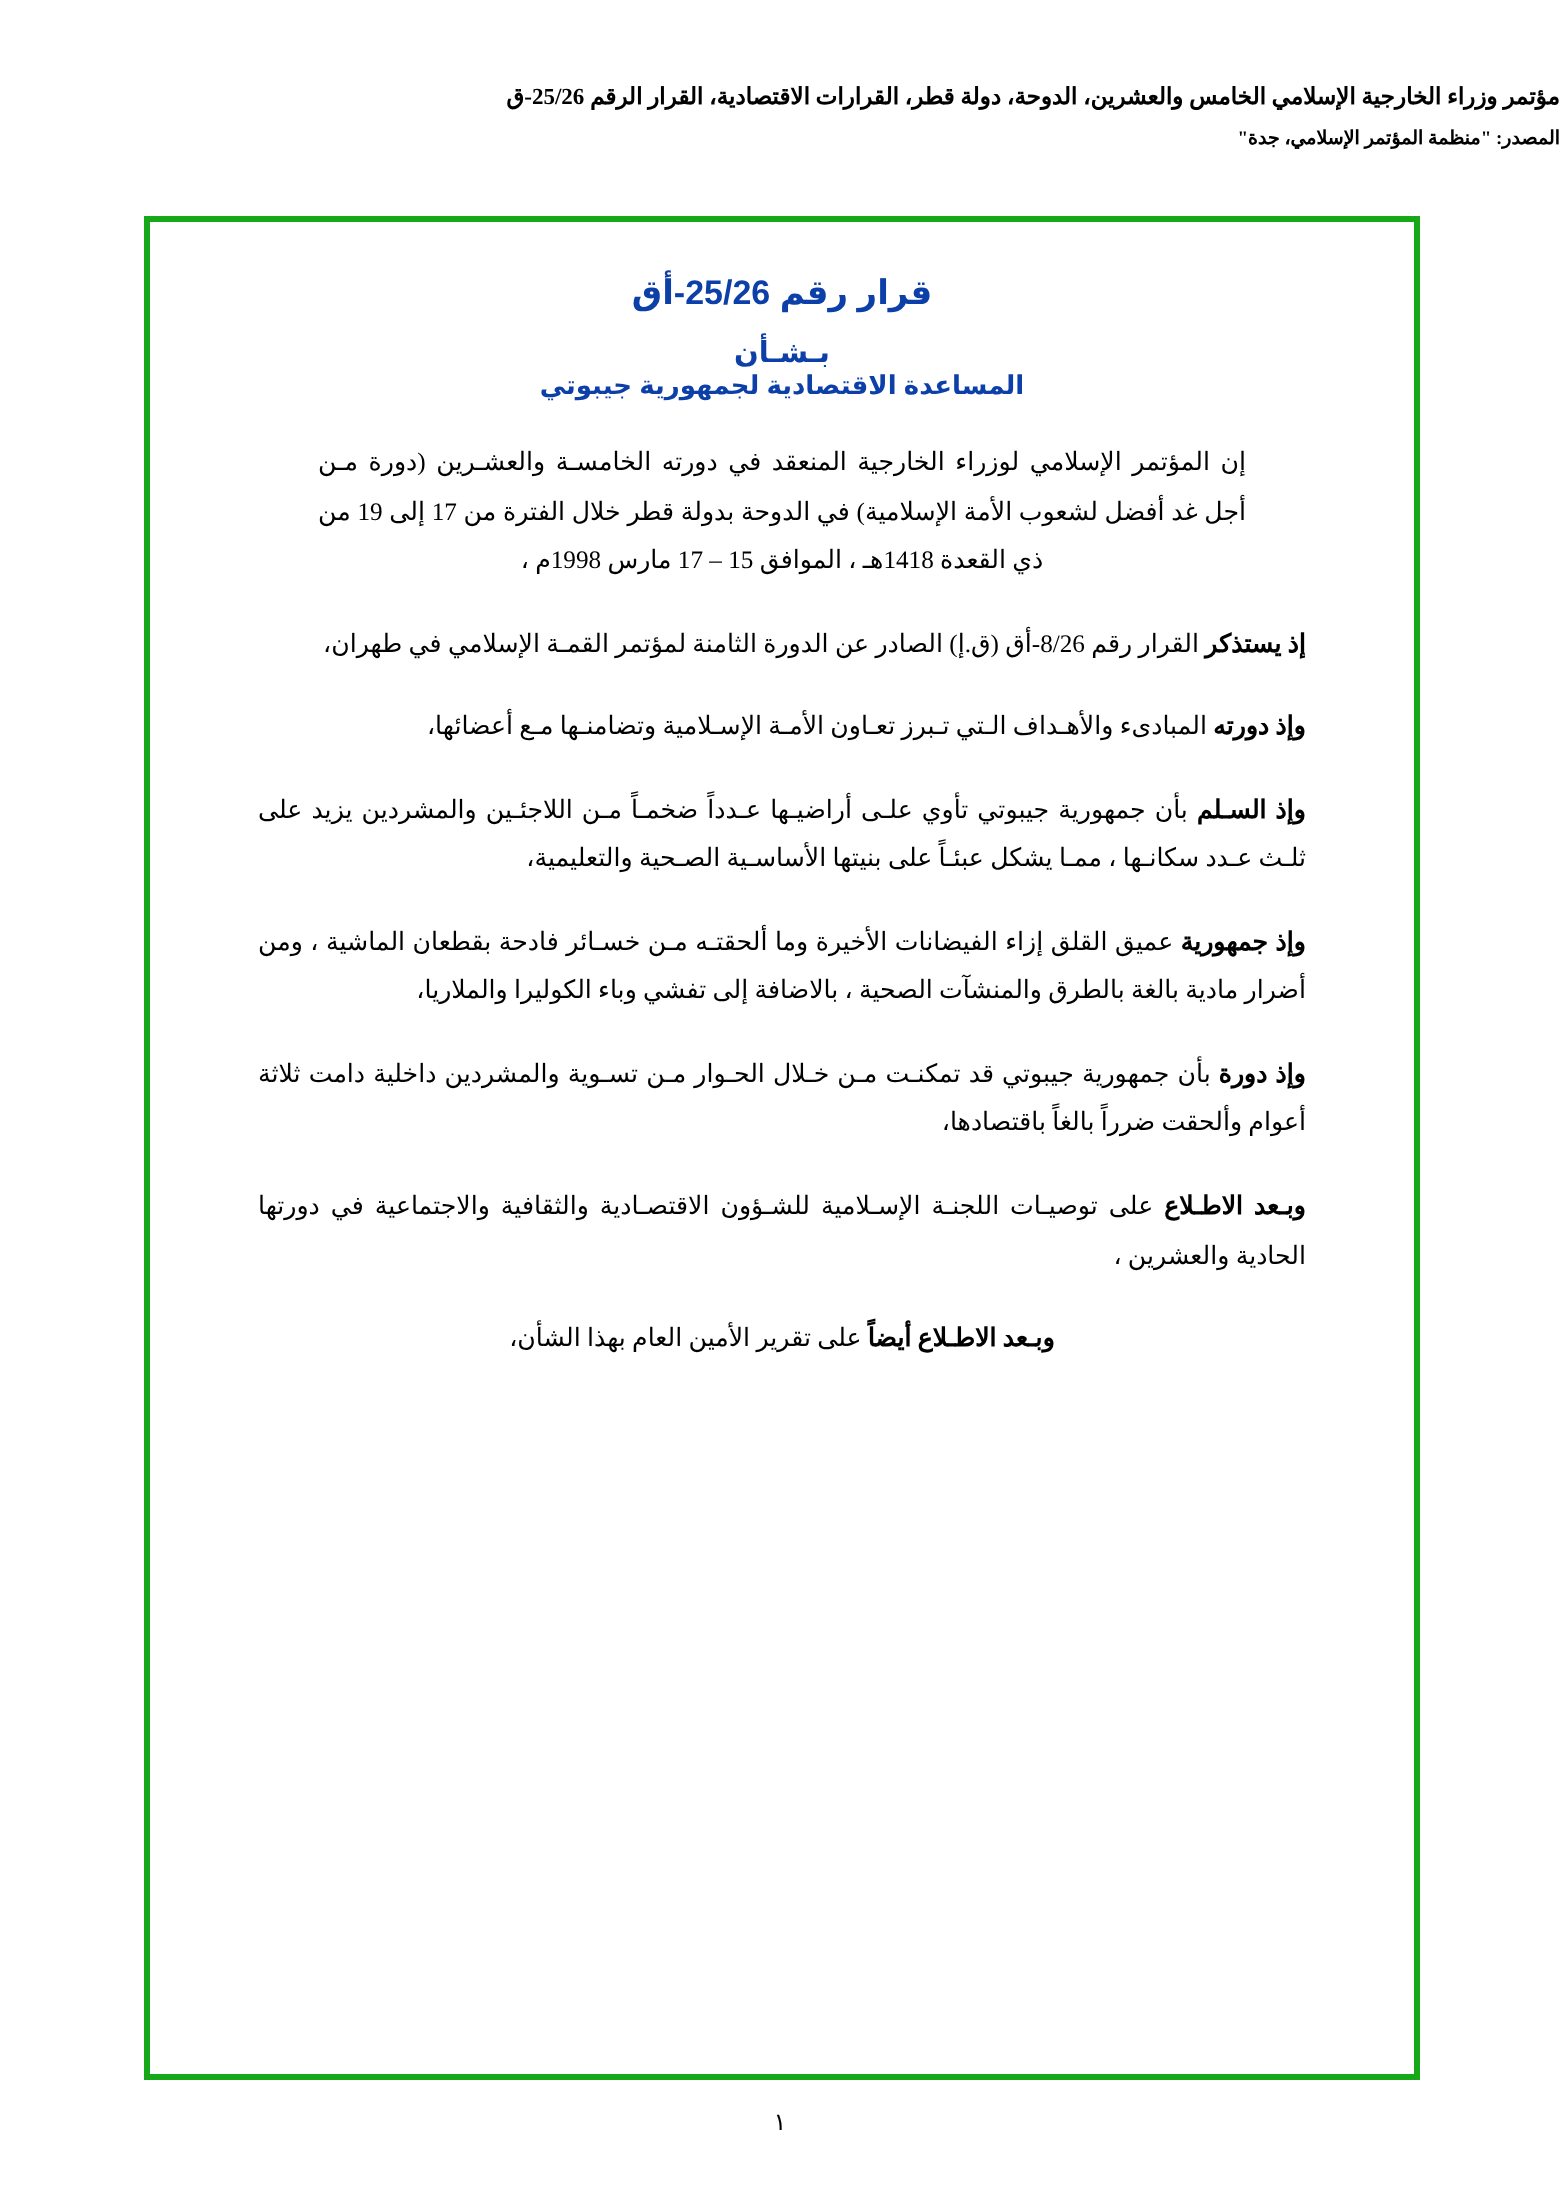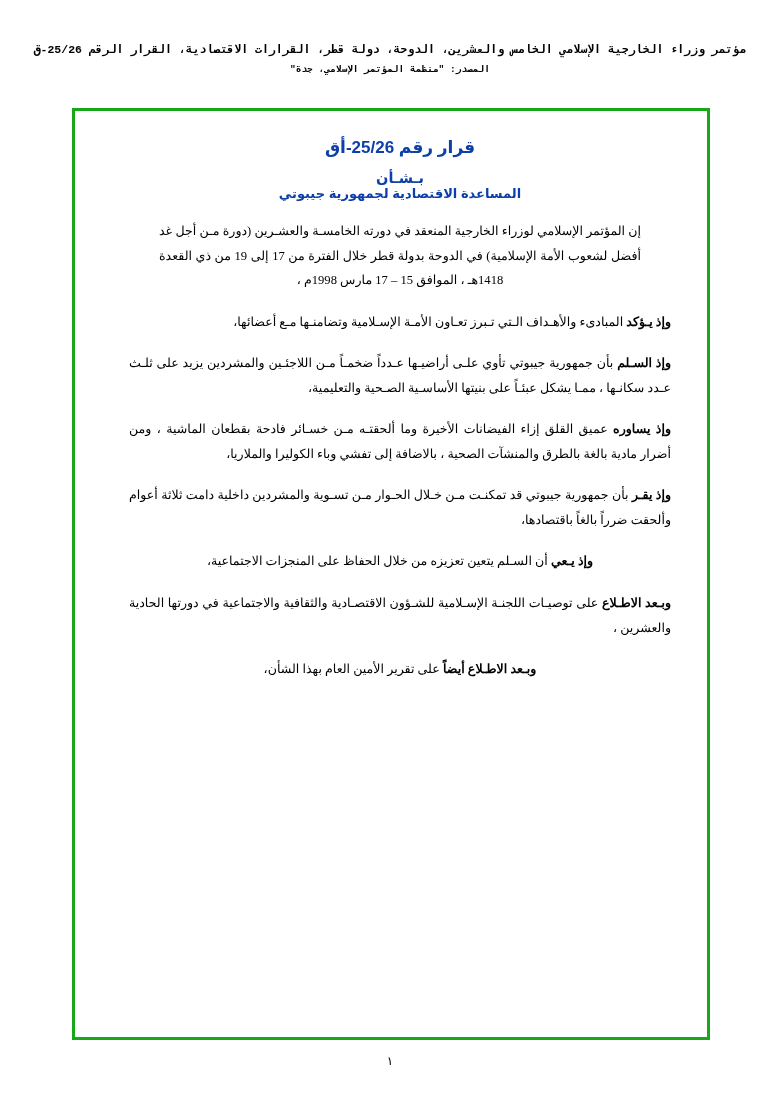--- a/index.html
+++ b/index.html
@@ -15,23 +15,22 @@
     color: #000000;
     overflow: hidden;
   }
   .page {
     width: 780px;
     height: 1094px;
     position: relative;
     box-sizing: border-box;
   }
   .header {
-    text-align: center;
     padding-top: 40px;
-    font-family: Liberation Mono, monospace;
+    font-family: Liberation Serif, serif;
     font-weight: bold;
     font-size: 11.5px;
     line-height: 1.7;
     color: #000;
     direction: rtl;
   }
   .header .line2 {
     font-size: 9.5px;
     font-weight: bold;
     margin-top: 2px;
@@ -40,21 +39,21 @@
     position: absolute;
     top: 108px;
     left: 72px;
     width: 638px;
     height: 932px;
     border: 3px solid #17a81a;
     box-sizing: border-box;
     background: #fff;
   }
   .inner {
-    padding: 26px 36px 0 54px;
+    padding: 26px 54px 0 54px;
     direction: rtl;
   }
   .title-block {
     text-align: center;
     color: #0d3fa8;
     font-family: "Liberation Sans", "DejaVu Sans", sans-serif;
     font-weight: bold;
   }
   .title-main {
     font-size: 17px;
@@ -124,45 +123,45 @@
         <div class="title-sub">بـشـأن</div>
         <div class="title-topic">المساعدة الاقتصادية لجمهورية جيبوتي</div>
       </div>
 
       <div class="body-block">
 
         <p class="para preamble">
           <span>إن المؤتمر الإسلامي لوزراء الخارجية المنعقد في دورته الخامسـة والعشـرين (دورة مـن أجل غد أفضل لشعوب الأمة الإسلامية) في الدوحة بدولة قطر خلال الفترة من 17 إلى 19 من ذي القعدة 1418هـ ، الموافق 15 – 17 مارس 1998م ،</span>
         </p>
 
+        <p class="para indented">
+          <span class="lead">إذ يستذكر</span>
+          <span>القرار رقم 8/26-أق (ق.إ) الصادر عن الدورة الثامنة لمؤتمر القمـة الإسلامي في طهران،</span>
+        </p>
 
         <p class="para indented">
-          <span class="lead">وإذ يـؤكد</span>
+          <span class="lead">وإذ دورته</span>
           <span>المبادىء والأهـداف الـتي تـبرز تعـاون الأمـة الإسـلامية وتضامنـها مـع أعضائها،</span>
         </p>
 
         <p class="para indented">
           <span class="lead">وإذ السـلم</span>
           <span>بأن جمهورية جيبوتي تأوي علـى أراضيـها عـدداً ضخمـاً مـن اللاجئـين والمشردين يزيد على ثلـث عـدد سكانـها ، ممـا يشكل عبئـاً على بنيتها الأساسـية الصـحية والتعليمية،</span>
         </p>
 
         <p class="para indented">
-          <span class="lead">وإذ يساوره</span>
+          <span class="lead">وإذ جمهورية</span>
           <span>عميق القلق إزاء الفيضانات الأخيرة وما ألحقتـه مـن خسـائر فادحة بقطعان الماشية ، ومن أضرار مادية بالغة بالطرق والمنشآت الصحية ، بالاضافة إلى تفشي وباء الكوليرا والملاريا،</span>
         </p>
 
         <p class="para indented">
-          <span class="lead">وإذ يقـر</span>
+          <span class="lead">وإذ دورة</span>
           <span>بأن جمهورية جيبوتي قد تمكنـت مـن خـلال الحـوار مـن تسـوية والمشردين داخلية دامت ثلاثة أعوام وألحقت ضرراً بالغاً باقتصادها،</span>
         </p>
 
-        <p class="para center-line">
-          <span class="lead">وإذ يـعي</span>
-          <span>أن السـلم يتعين تعزيزه من خلال الحفاظ على المنجزات الاجتماعية،</span>
-        </p>
 
         <p class="para indented">
           <span class="lead">وبـعد الاطـلاع</span>
           <span>على توصيـات اللجنـة الإسـلامية للشـؤون الاقتصـادية والثقافية والاجتماعية في دورتها الحادية والعشرين ،</span>
         </p>
 
         <p class="para center-line">
           <span class="lead">وبـعد الاطـلاع أيضاً</span>
           <span>على تقرير الأمين العام بهذا الشأن،</span>
         </p>

